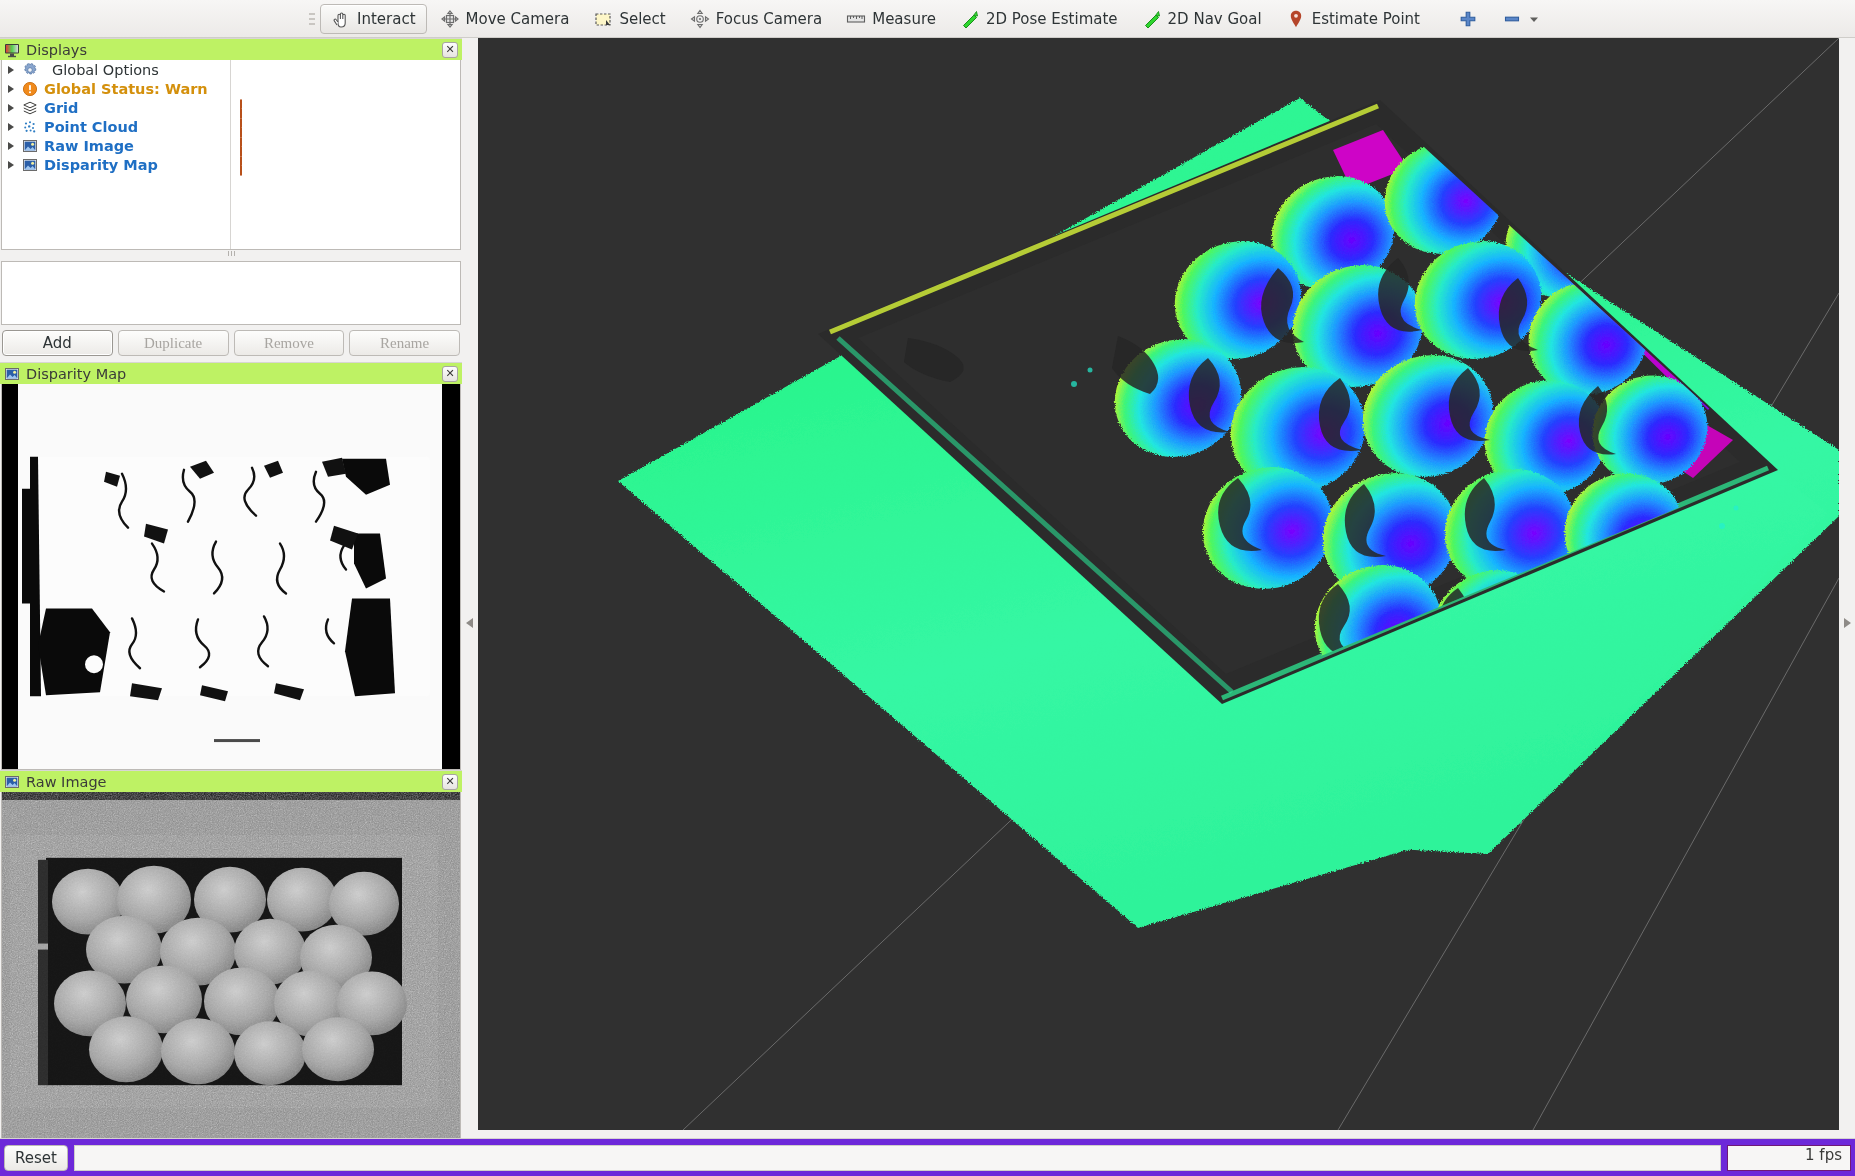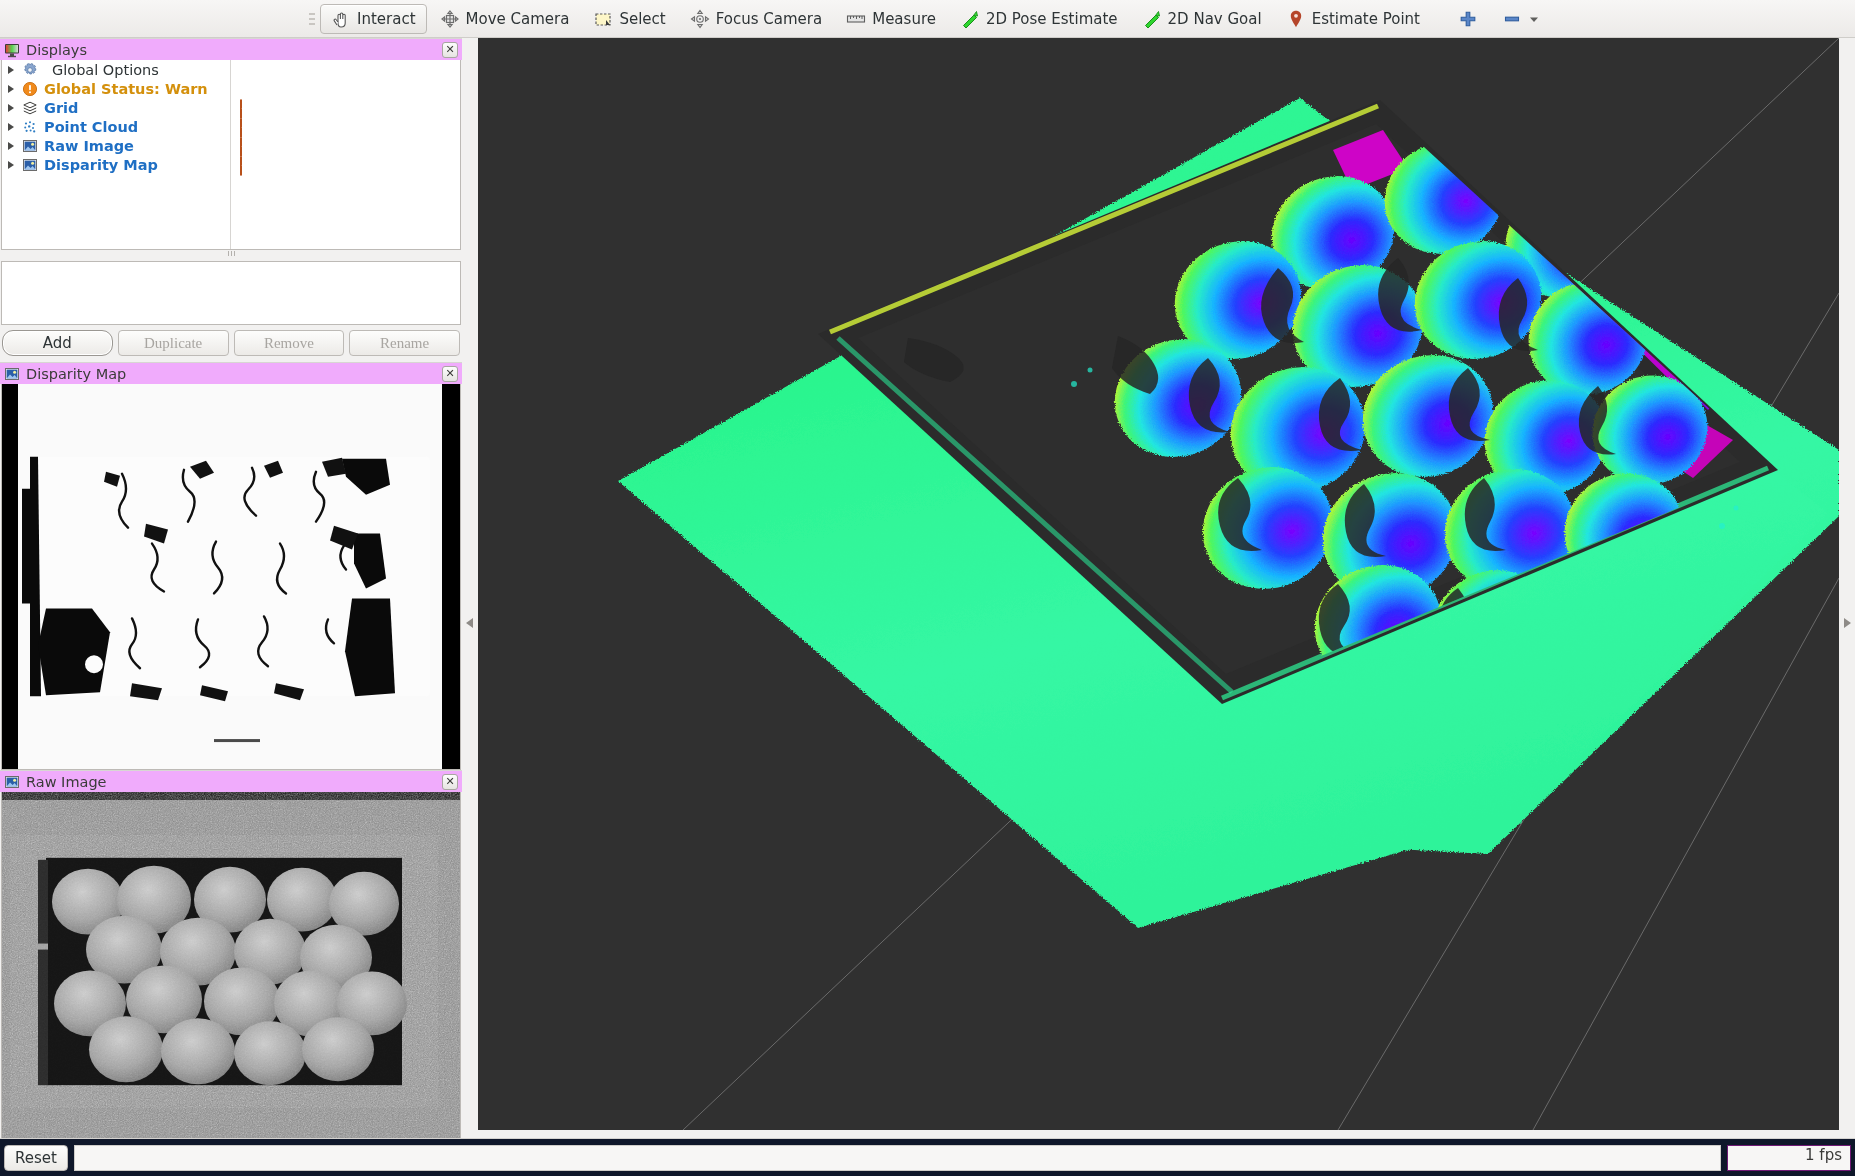--- a/index.html
+++ b/index.html
@@ -45,21 +45,21 @@
   .tb-sep { width: 14px; }
 
   
   .left-dock {
     position: absolute; left: 0; top: 38px; width: 462px; height: 1128px;
     background: #f2f1f0;
   }
 
   .panel-title {
     height: 22px; display: flex; align-items: center; padding: 0 4px;
-    background: #f0abfc;
+    background: #bef264;
     border-top: 1px solid #d8d6d3;
     color: #3b3b39; font-size: 14.5px;
   }
   .panel-title .pt-ico { width: 16px; height: 16px; margin-right: 6px; flex: 0 0 16px; }
   .panel-title .pt-txt { flex: 1 1 auto; }
   .panel-close {
     width: 16px; height: 16px; border-radius: 3px;
     background: linear-gradient(#fdfdfd, #e6e4e1);
     border: 1px solid #a9a6a2;
     display: flex; align-items: center; justify-content: center;
@@ -117,41 +117,41 @@
 
   .btn-row { display: flex; gap: 5px; padding: 5px 2px 6px 2px; }
   .gbtn {
     flex: 1 1 0; height: 26px; border-radius: 4px;
     border: 1px solid #bdbab6;
     background: linear-gradient(#fdfdfc, #eceae7);
     font-size: 15px; color: #2e3436;
     display: flex; align-items: center; justify-content: center;
   }
   .gbtn.disabled { color: #a8a5a1; font-family: Liberation Serif, serif; }
-  .gbtn.default { border-color: #9a9792; box-shadow: inset 0 0 0 1px #fff; border-radius: 11px; }
+  .gbtn.default { border-color: #9a9792; box-shadow: inset 0 0 0 1px #fff; }
 
   
   .img-panel-body { margin: 0 1px; border: 1px solid #bdbab6; border-top: none; background:#000; overflow:hidden; position: relative; }
 
   
   .view3d {
     position: absolute; left: 478px; top: 38px;
     width: 1361px; height: 1092px;
     background: #303030; overflow: hidden;
   }
   .splitter-l { position: absolute; left: 462px; top: 38px; width: 16px; height: 1092px; background: #f2f1f0; }
   .splitter-r { position: absolute; left: 1839px; top: 38px; width: 16px; height: 1092px; background: #f2f1f0; }
   .sp-arrow { position: absolute; top: 580px; width: 0; height: 0; }
   .sp-arrow.left  { left: 4px; border-right: 7px solid #8e8b87; border-top: 5px solid transparent; border-bottom: 5px solid transparent; }
   .sp-arrow.right { left: 5px; border-left: 7px solid #8e8b87; border-top: 5px solid transparent; border-bottom: 5px solid transparent; }
 
   
   .statusbar {
     position: absolute; left: 0; bottom: 0; width: 1855px; height: 38px;
-    background: #0f172a; border-top: 1px solid #d5d3d0;
+    background: #6d28d9; border-top: 1px solid #d5d3d0;
     display: flex; align-items: center; padding: 0 4px; gap: 6px;
   }
   .reset-btn {
     height: 26px; padding: 0 10px; border-radius: 4px;
     border: 1px solid #bdbab6;
     background: linear-gradient(#fdfdfc, #eceae7);
     display: flex; align-items: center; font-size: 15px;
   }
   .status-field {
     flex: 1 1 auto; height: 26px; border: 1px solid #cfcdc9; background: #f7f6f5;

